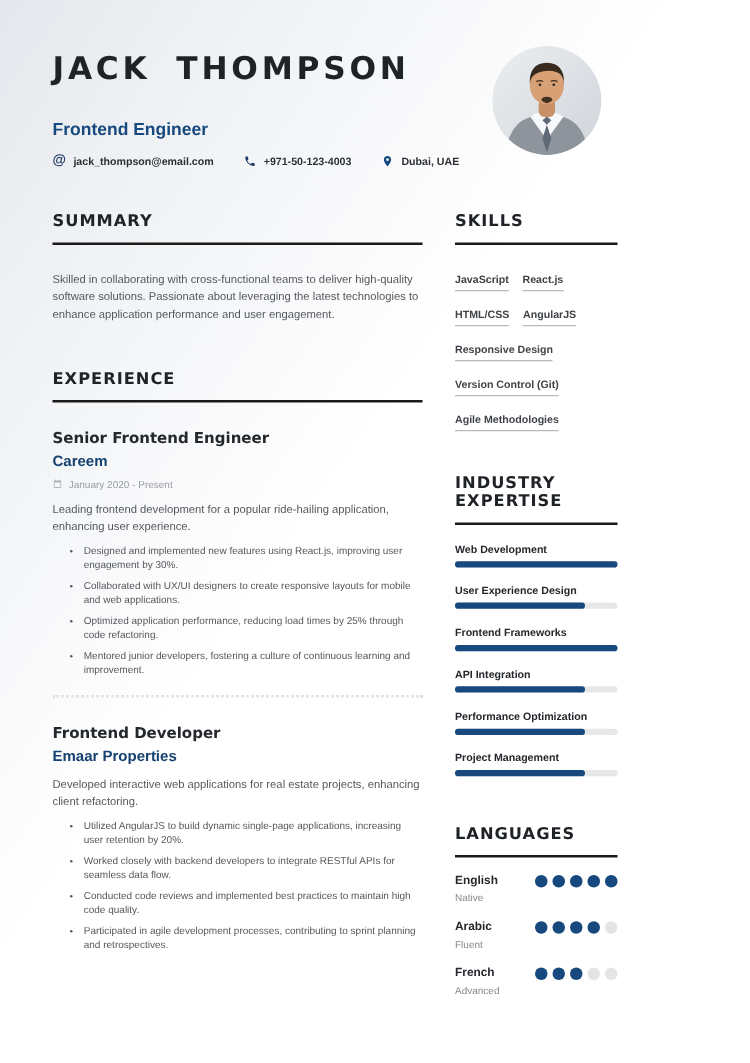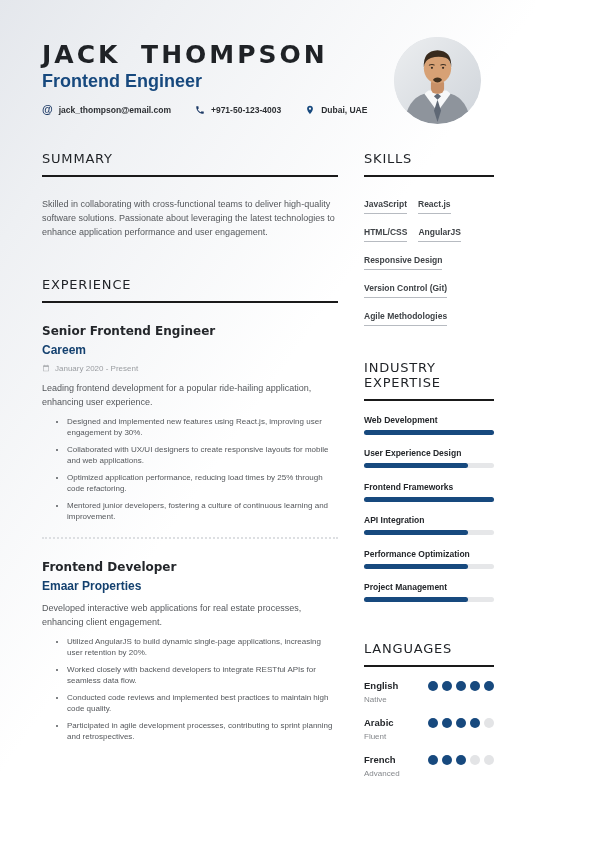--- a/index.html
+++ b/index.html
@@ -8,36 +8,36 @@
     width:536px; height:850px; position:relative; overflow:hidden;
     background:linear-gradient(125deg, #e4e7ec 0%, #eef0f3 15%, #ffffff 48%);
     font-family:"Liberation Sans", sans-serif; color:#333;
   }
   
   .header { position:relative; padding:40px 42px 0 42px; }
   .name {
     font-family:"DejaVu Sans", sans-serif; font-size:25px; font-weight:bold;
     letter-spacing:3px; word-spacing:9px; color:#1f2226;
   }
-  .job-headline { margin-top:2px; font-size:18px; font-weight:bold; color:#17497E; }
+  .job-headline { margin-top:26px; font-size:14px; font-weight:bold; color:#17497E; }
   .contacts { margin-top:12px; display:flex; align-items:center; gap:24px; }
   .contact { display:flex; align-items:center; gap:6px; font-size:8.5px; font-weight:bold; color:#2c2f33; }
   .at-glyph { color:#1d3a66; font-weight:bold; font-size:11px; line-height:1; }
   .cicon { width:10px; height:10px; flex:none; }
   .photo {
     position:absolute; right:55px; top:37px; width:87px; height:87px;
     border-radius:50%; overflow:hidden; background:#dfe2e6;
   }
   .photo svg { display:block; width:100%; height:100%; }
   
   .main { display:flex; padding:0 42px; margin-top:36px; gap:26px; }
   .col-left { width:296px; flex:none; }
   .col-right { flex:1; min-width:0; }
   .section-heading {
-    font-family:"DejaVu Sans", sans-serif; font-size:13px; font-weight:normal;
+    font-family:"DejaVu Sans", sans-serif; font-size:13px; font-weight:bold;
     letter-spacing:0.8px; color:#1f2226; padding-bottom:9px;
     border-bottom:2.5px solid #1a1a1a;
   }
   
   .summary-text { margin-top:20px; font-size:9px; line-height:1.58; color:#55585c; }
   .summary-text p + p { margin-top:13px; }
   
   .experience-section { margin-top:37px; }
   .job { margin-top:21px; }
   .job-title { font-family:"DejaVu Sans", sans-serif; font-size:12px; font-weight:bold; color:#24272b; }
@@ -158,21 +158,21 @@
             <li>Optimized application performance, reducing load times by 25% through code refactoring.</li>
             <li>Mentored junior developers, fostering a culture of continuous learning and improvement.</li>
           </ul>
         </div>
 
         <hr class="job-divider">
 
         <div class="job">
           <div class="job-title">Frontend Developer</div>
           <div class="job-company">Emaar Properties</div>
-          <div class="job-desc">Developed interactive web applications for real estate processes, enhancing client engagement.</div>
+          <div class="job-desc">Developed interactive web applications for real estate projects, enhancing client refactoring.</div>
           <ul class="job-bullets">
             <li>Utilized AngularJS to build dynamic single-page applications, increasing user retention by 20%.</li>
             <li>Worked closely with backend developers to integrate RESTful APIs for seamless data flow.</li>
             <li>Conducted code reviews and implemented best practices to maintain high code quality.</li>
             <li>Participated in agile development processes, contributing to sprint planning and retrospectives.</li>
           </ul>
         </div>
       </section>
     </div>
 

